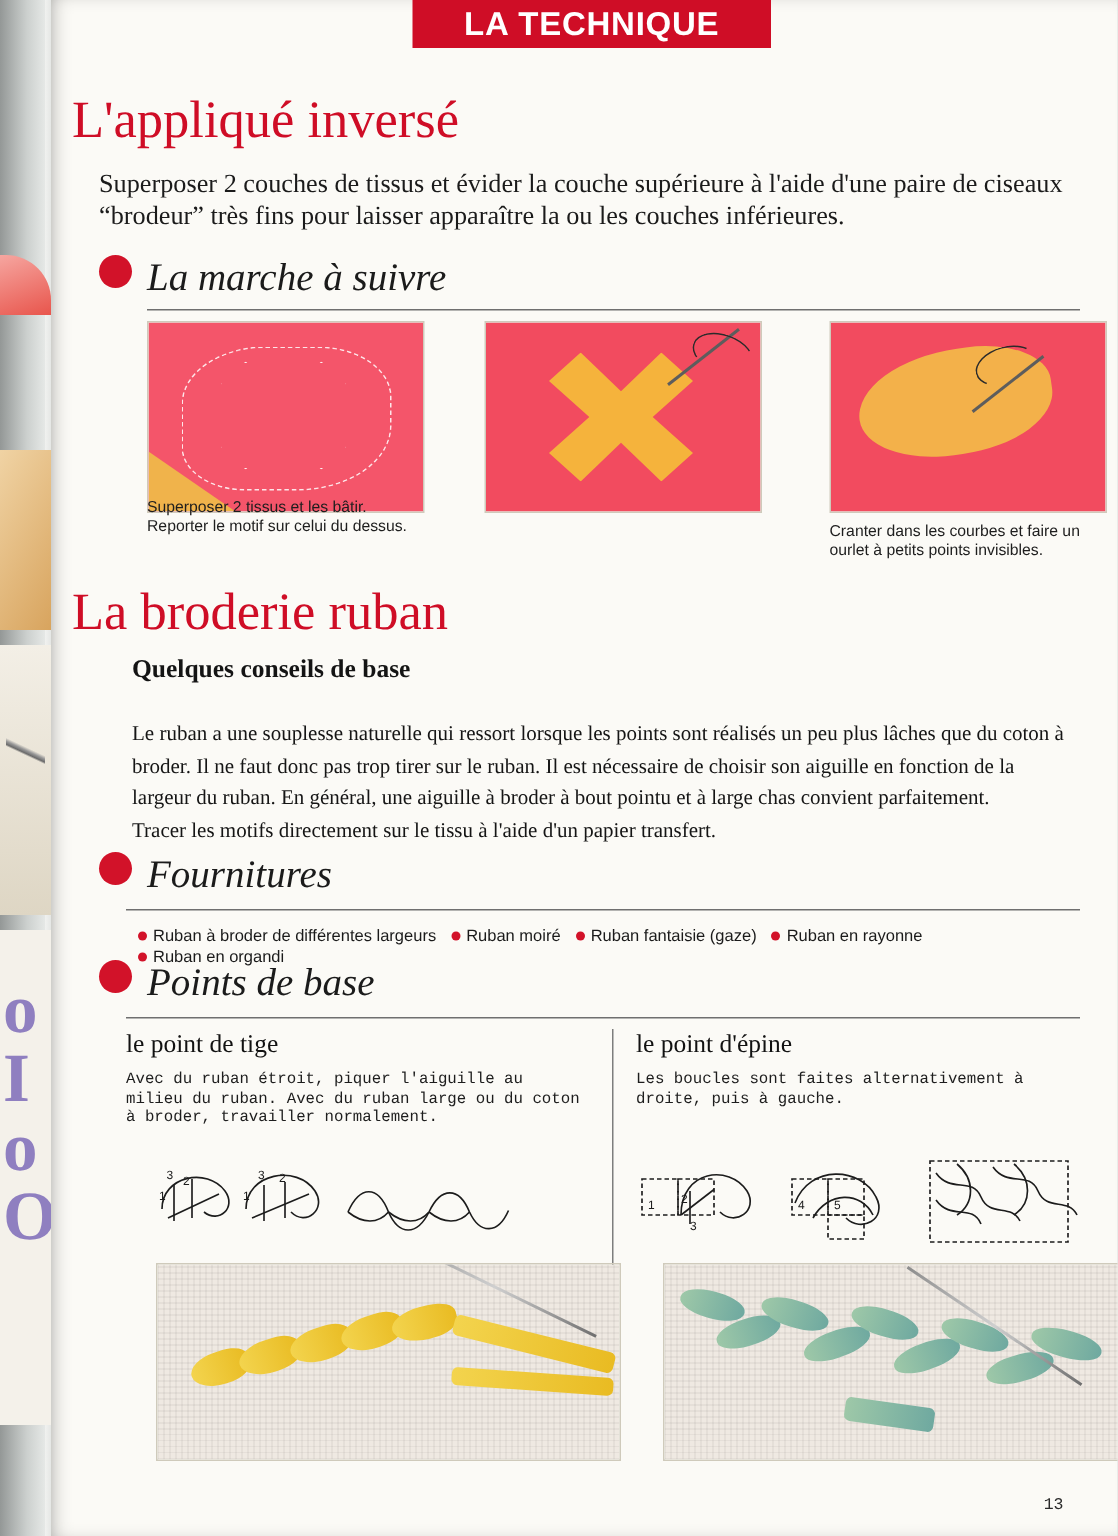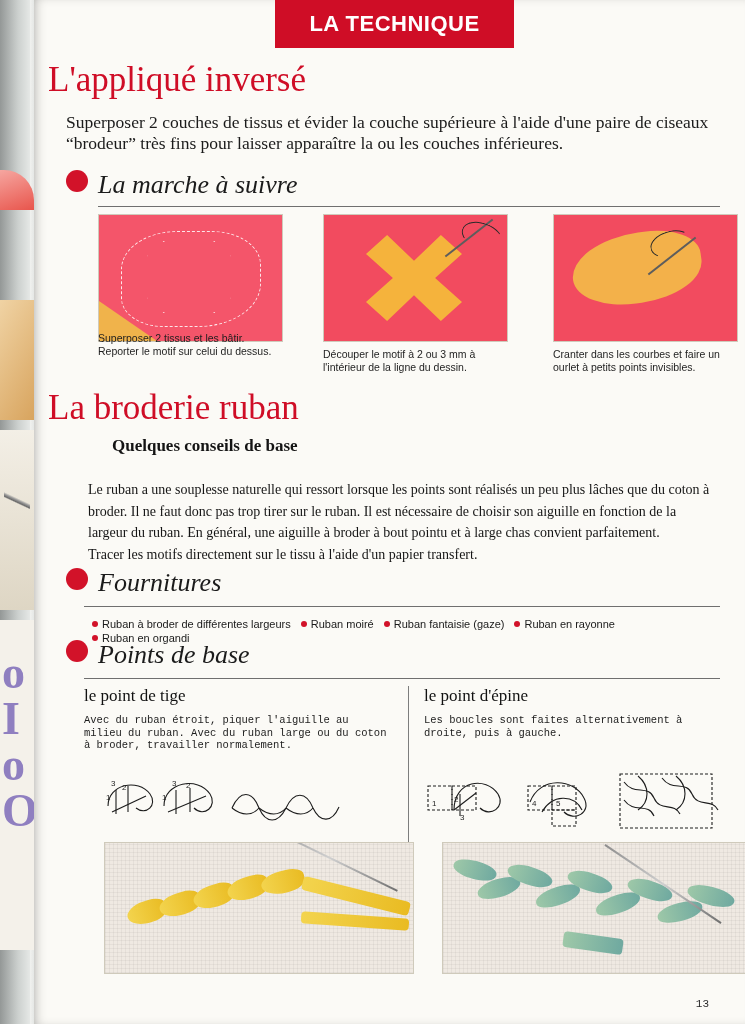--- a/index.html
+++ b/index.html
@@ -44,21 +44,21 @@
 
   .sheet {
     position:absolute; left:34px; top:0; width:711px; height:1024px;
     background:#fbfaf6;
     box-shadow: inset 6px 0 14px -8px rgba(0,0,0,.45);
   }
   .sheet-inner { position:absolute; left:14px; top:0; width:683px; height:1024px; }
 
   
   .banner {
-    position:absolute; left:227px; top:0; width:239px; height:48px;
+    position:absolute; left:227px; top:0; width:239px; height:32px;
     background:#cf0d26;
     display:flex; align-items:center; justify-content:center;
   }
   .banner span {
     color:#ffffff; font-family:"Liberation Sans", sans-serif;
     font-weight:bold; font-size:22px; letter-spacing:.5px;
   }
 
   
   .h-title {
@@ -131,21 +131,21 @@
   }
   .thread {
     position:absolute; width:42px; height:26px;
     border:1.4px solid #2b2b2b; border-radius:50%;
     border-color:#2b2b2b transparent transparent #2b2b2b;
   }
 
   
   .sub-bold {
     position:absolute; left:40px; top:436px;
-    font-size:17px; font-weight:bold; color:#141414;margin-left:24px;
+    font-size:17px; font-weight:bold; color:#141414;
   }
   .body-txt {
     position:absolute; left:40px; top:479px; width:628px;
     font-size:14px; line-height:21.5px; color:#151515;
   }
 
   
   .supplies {
     position:absolute; left:44px; top:618px; width:620px;
     font-family:"Liberation Sans", sans-serif; font-size:11px; color:#1a1a1a;
@@ -246,21 +246,20 @@
         <div class="thread" style="right:4px; top:8px; transform:rotate(20deg);"></div>
       </div>
       <div class="ph" id="ph3">
         <div class="fabric deep"></div>
         <div class="blob"></div>
         <div class="needle-small" style="left:88px; top:40px;"></div>
         <div class="thread" style="left:96px; top:16px; transform:rotate(-15deg);"></div>
       </div>
     </div>
     <div class="cap" id="cap1">Superposer 2 tissus et les bâtir. Reporter le motif sur celui du dessus.</div>
-    <div class="cap" id="cap2">Découper le motif à 2 ou 3 mm à l'intérieur de la ligne du dessin.</div>
     <div class="cap" id="cap3">Cranter dans les courbes et faire un ourlet à petits points invisibles.</div>
 
     <div class="h-title" id="t2">La broderie ruban</div>
 
     <div class="sub-bold">Quelques conseils de base</div>
     <div class="body-txt" style="white-space:pre-line;">Le ruban a une souplesse naturelle qui ressort lorsque les points sont réalisés un peu plus lâches que du coton à broder. Il ne faut donc pas trop tirer sur le ruban. Il est nécessaire de choisir son aiguille en fonction de la largeur du ruban. En général, une aiguille à broder à bout pointu et à large chas convient parfaitement.
 Tracer les motifs directement sur le tissu à l'aide d'un papier transfert.</div>
 
     <div class="sec-head" style="left:18px; top:568px;">
       <span class="bullet-big"></span>

